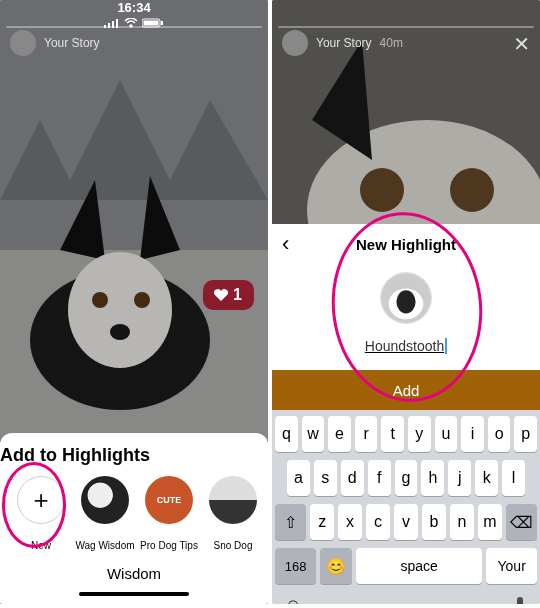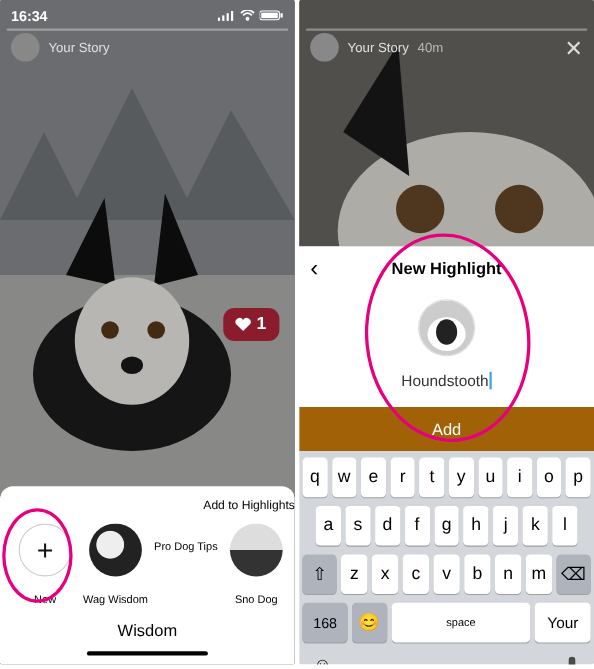--- a/index.html
+++ b/index.html
@@ -1,56 +1,56 @@
 <!DOCTYPE html>
 <html><head>
 <meta charset="utf-8">
 <style>
   * { box-sizing: border-box; margin: 0; padding: 0; font-family: -apple-system, Helvetica, Arial, sans-serif; }
   body { background: #fff; width: 540px; height: 608px; display: flex; gap: 4px; }
   .phone { width: 268px; height: 604px; background: #fff; position: relative; overflow: hidden; border-radius: 2px; }
   
-  .status { position: absolute; top: 0; left: 0; right: 0; height: 28px; display: flex; align-items: center; justify-content: space-between; padding: 0 10px; color: #fff; font-size: 13px; font-weight: 600; z-index: 5; }
+  .status { position: absolute; top: 0; left: 0; right: 0; height: 28px; display: flex; align-items: center; justify-content: space-between; padding: 0 10px; color: #fff; font-size: 13px; font-weight: 600; z-index: 5; flex-direction: column; }
   .status-right { display: flex; align-items: center; gap: 4px; }
   .status-right svg { display: block; }
   
   .story-bg { position: absolute; inset: 0; background: #555; }
   .story-header { position: absolute; top: 30px; left: 10px; right: 10px; display: flex; align-items: center; gap: 8px; color: #e0e0e0; font-size: 12px; z-index: 4; }
   .pbar { position: absolute; top: 26px; left: 6px; right: 6px; height: 2px; background: rgba(255,255,255,.35); border-radius: 2px; z-index: 4; }
   .avatar-sm { width: 26px; height: 26px; border-radius: 50%; background: #888; flex: none; }
   .dog-photo { position: absolute; inset: 0; }
   .like-pill { position: absolute; right: 14px; top: 280px; background: #8a1c2b; color: #fff; padding: 6px 12px 6px 10px; border-radius: 10px; display: flex; align-items: center; gap: 4px; font-size: 16px; font-weight: 600; z-index: 4; }
   
   .sheet { position: absolute; left: 0; right: 0; bottom: 0; background: #fff; border-radius: 12px 12px 0 0; padding: 12px 0 8px; z-index: 6; }
-  .sheet-title { text-align: right; font-size: 11px; font-weight: 400; margin-bottom: 10px; }
+  .sheet-title { text-align: left; font-size: 18px; font-weight: 700; margin-bottom: 10px; }
   .hl-row { display: flex; gap: 10px; padding: 0 14px; overflow: hidden; align-items: flex-start; }
   .hl-item { display: flex; flex-direction: column; align-items: center; width: 54px; flex: none; }
   .hl-circle { width: 48px; height: 48px; border-radius: 50%; border: 1px solid #ccc; display: flex; align-items: center; justify-content: center; background: #fff; overflow: hidden; }
   .hl-circle.filled { border: none; }
   .hl-label { font-size: 10px; margin-top: 16px; text-align: center; white-space: nowrap; }
   .cancel { text-align: center; font-size: 15px; padding: 14px 0 4px; }
   .home-ind { width: 110px; height: 4px; background: #000; border-radius: 3px; margin: 6px auto 0; }
   
   .oval { position: absolute; border: 3px solid #e6007e; border-radius: 50%; z-index: 10; pointer-events: none; }
   .oval1 { width: 64px; height: 86px; left: 2px; bottom: 56px; }
   .oval2 { width: 150px; height: 190px; left: 60px; top: 212px; transform: rotate(-6deg); }
   
   .right .story-bg { height: 224px; }
   .nh-bar { position: absolute; top: 224px; left: 0; right: 0; height: 40px; background: #fff; display: flex; align-items: center; justify-content: center; font-size: 15px; font-weight: 600; }
   .nh-back { position: absolute; left: 10px; font-size: 22px; font-weight: 400; }
-  .nh-body { position: absolute; top: 264px; left: 0; right: 0; display: flex; flex-direction: column; align-items: center; gap: 14px; padding-top: 8px; }
+  .nh-body { position: absolute; top: 264px; left: 0; right: 0; display: flex; flex-direction: column; align-items: center; gap: 14px; padding-top: 8px; text-decoration: underline; }
   .nh-circle { width: 52px; height: 52px; border-radius: 50%; border: 1px solid #ddd; overflow: hidden; }
   .nh-input { font-size: 14px; color: #333; border-right: 2px solid #3aa1ec; padding-right: 1px; }
   .add-btn { position: absolute; top: 370px; left: 0; right: 0; height: 40px; background: #a16207; color: #fff; display: flex; align-items: center; justify-content: center; font-size: 15px; }
   
   .kb { position: absolute; left: 0; right: 0; bottom: 0; top: 410px; background: #d3d6db; padding: 6px 3px; display: flex; flex-direction: column; gap: 8px; }
   .kb-row { display: flex; gap: 4px; justify-content: center; }
   .key { background: #fff; border-radius: 4px; height: 36px; flex: 1; display: flex; align-items: center; justify-content: center; font-size: 16px; box-shadow: 0 1px 0 rgba(0,0,0,.25); }
   .key.sp { background: #aeb3bc; }
-  .key.space { flex: 4; font-size: 10px; }
+  .key.space { flex: 4; font-size: 14px; }
   .key.next { flex: 1.6; font-size: 14px; }
   .key.num { flex: 1.3; font-size: 13px; }
   .kb-bottom { display: flex; justify-content: space-between; padding: 4px 10px 0; }
   .close-x { position: absolute; top: 32px; right: 10px; color: #ddd; font-size: 20px; z-index: 4; }
 </style>
 </head>
 <body>
 
 <div class="phone left">
   <div class="story-bg">
@@ -106,20 +106,21 @@
     <div class="hl-row">
       <div class="hl-item">
         <div class="hl-circle" style="font-size:26px;color:#111;">+</div>
         <div class="hl-label">New</div>
       </div>
       <div class="hl-item">
         <div class="hl-circle filled" style="background:radial-gradient(circle at 40% 40%,#eee 30%,#222 32%);"></div>
         <div class="hl-label">Wag Wisdom</div>
       </div>
       <div class="hl-item">
+        <div class="hl-circle filled" style="background:#c8542a;color:#fff;display:flex;align-items:center;justify-content:center;font-size:9px;font-weight:700;">CUTE</div>
         <div class="hl-label">Pro Dog Tips</div>
       </div>
       <div class="hl-item">
         <div class="hl-circle filled" style="background:linear-gradient(#ddd 50%,#333 50%);"></div>
         <div class="hl-label">Sno Dog</div>
       </div>
     </div>
     <div class="cancel">Wisdom</div>
     <div class="home-ind"></div>
   </div>

